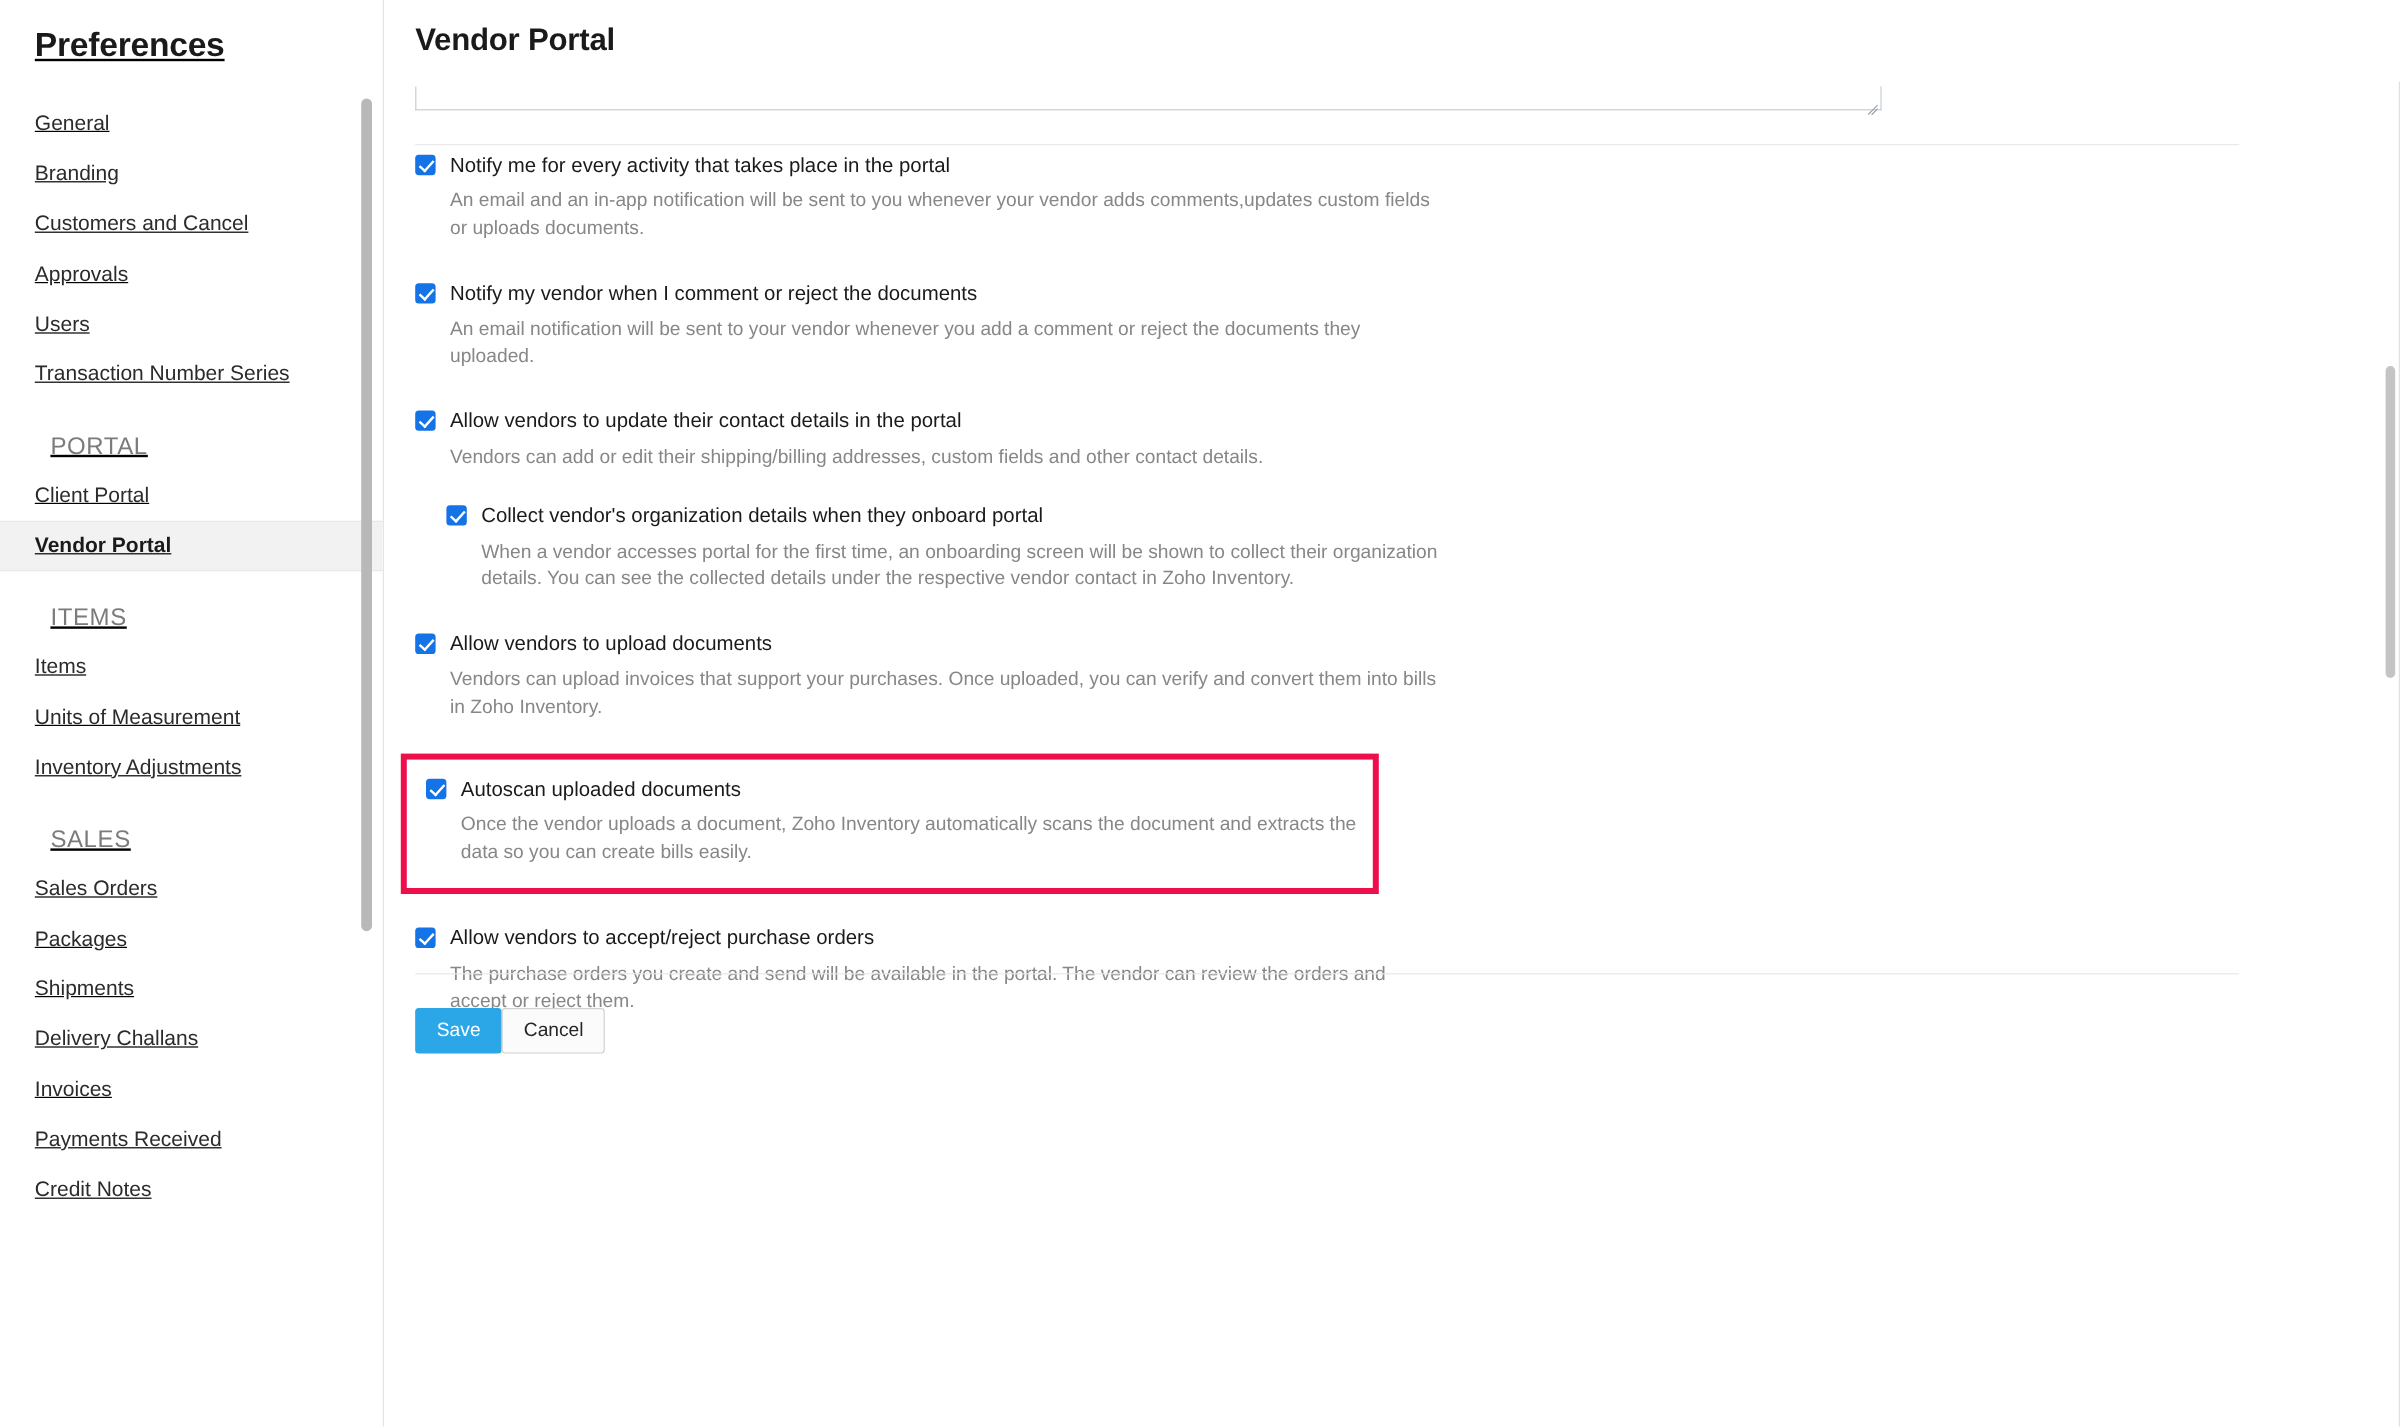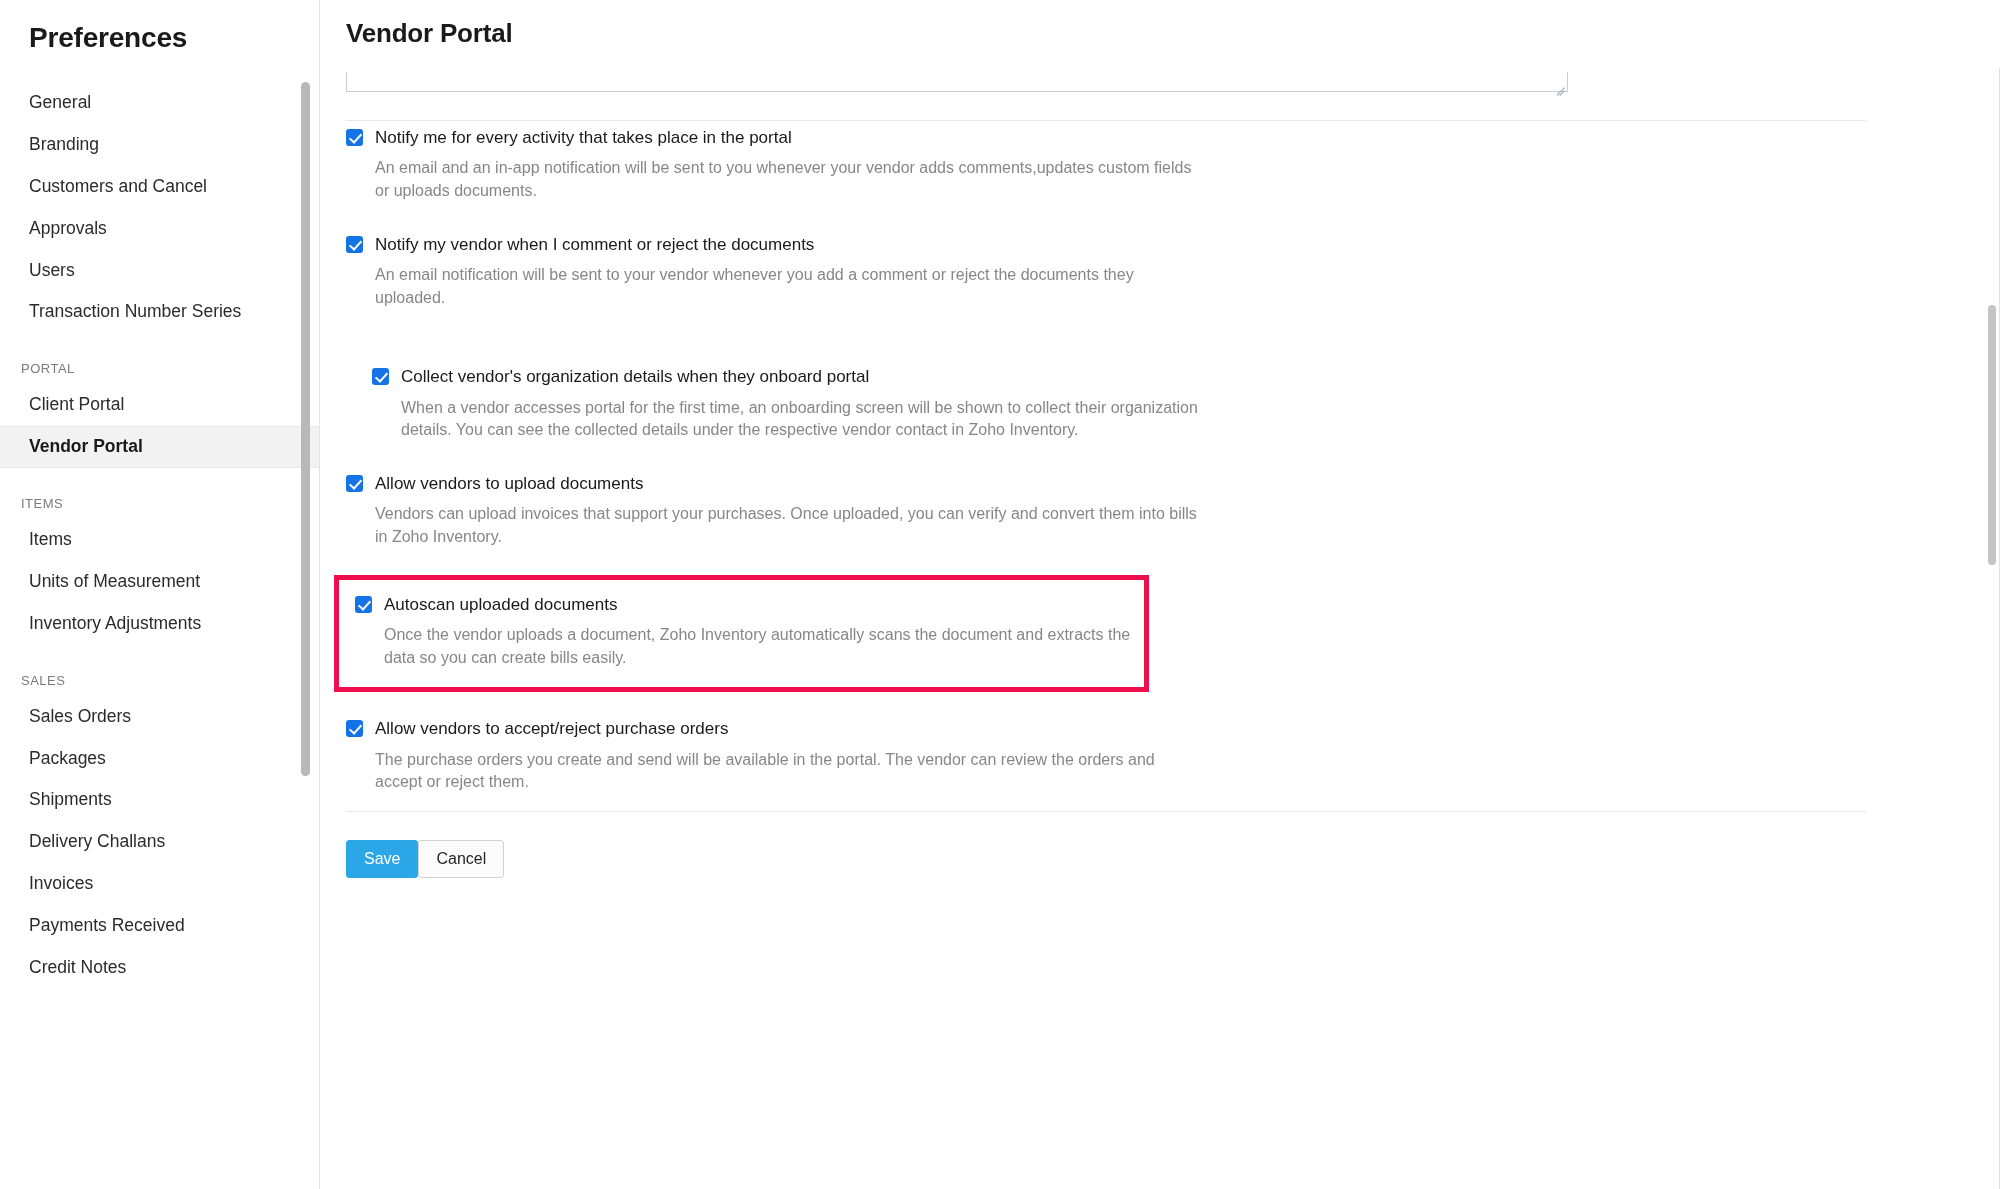--- a/index.html
+++ b/index.html
@@ -8,20 +8,21 @@
     width: 2000px; height: 1189px;
     background: #ffffff;
     font-family: "Liberation Sans", sans-serif;
     overflow: hidden;
   }
   .app {
     position: relative;
     width: 2000px; height: 1070px;
     display: flex;
     background: #fde047;
+    text-decoration: underline;
   }
 
   
   .sidebar {
     position: relative;
     width: 320px;
     height: 1189px;
     background: #ffffff;
     border-right: 1px solid #e4e4e4;
     flex: 0 0 320px;
@@ -46,24 +47,24 @@
   .nav-item.active {
     background: #f2f2f2;
     font-weight: bold;
     color: #1a1a1a;
     border-top: 1px solid #e8e8e8;
     border-bottom: 1px solid #e8e8e8;
     padding-top: 9px;
     padding-bottom: 9px;
   }
   .nav-section {
-    font-size: 13px;
+    font-size: 20px;
     color: #7b7b7b;
     letter-spacing: 0.5px;
-    padding: 28px 0 8px 21px;
+    padding: 28px 0 8px 42px;
   }
 
   
   .sb-track {
     position: absolute;
     top: 0; right: 9px;
     width: 9px; height: 1189px;
     background: transparent;
   }
   .sb-thumb {
@@ -325,20 +326,27 @@
         <div class="opt">
           <div class="opt-row">
             <span class="chk"></span>
             <span class="opt-label">Notify my vendor when I comment or reject the documents</span>
           </div>
           <div class="opt-desc">An email notification will be sent to your vendor whenever you add a comment or reject the documents they uploaded.</div>
         </div>
 
         <div class="opt-spacer-a"></div>
 
+        <div class="opt">
+          <div class="opt-row">
+            <span class="chk"></span>
+            <span class="opt-label">Allow vendors to update their contact details in the portal</span>
+          </div>
+          <div class="opt-desc">Vendors can add or edit their shipping/billing addresses, custom fields and other contact details.</div>
+        </div>
 
         <div class="opt-spacer-b"></div>
 
         <div class="opt nested">
           <div class="opt-row">
             <span class="chk"></span>
             <span class="opt-label">Collect vendor's organization details when they onboard portal</span>
           </div>
           <div class="opt-desc">When a vendor accesses portal for the first time, an onboarding screen will be shown to collect their organization details. You can see the collected details under the respective vendor contact in Zoho Inventory.</div>
         </div>

